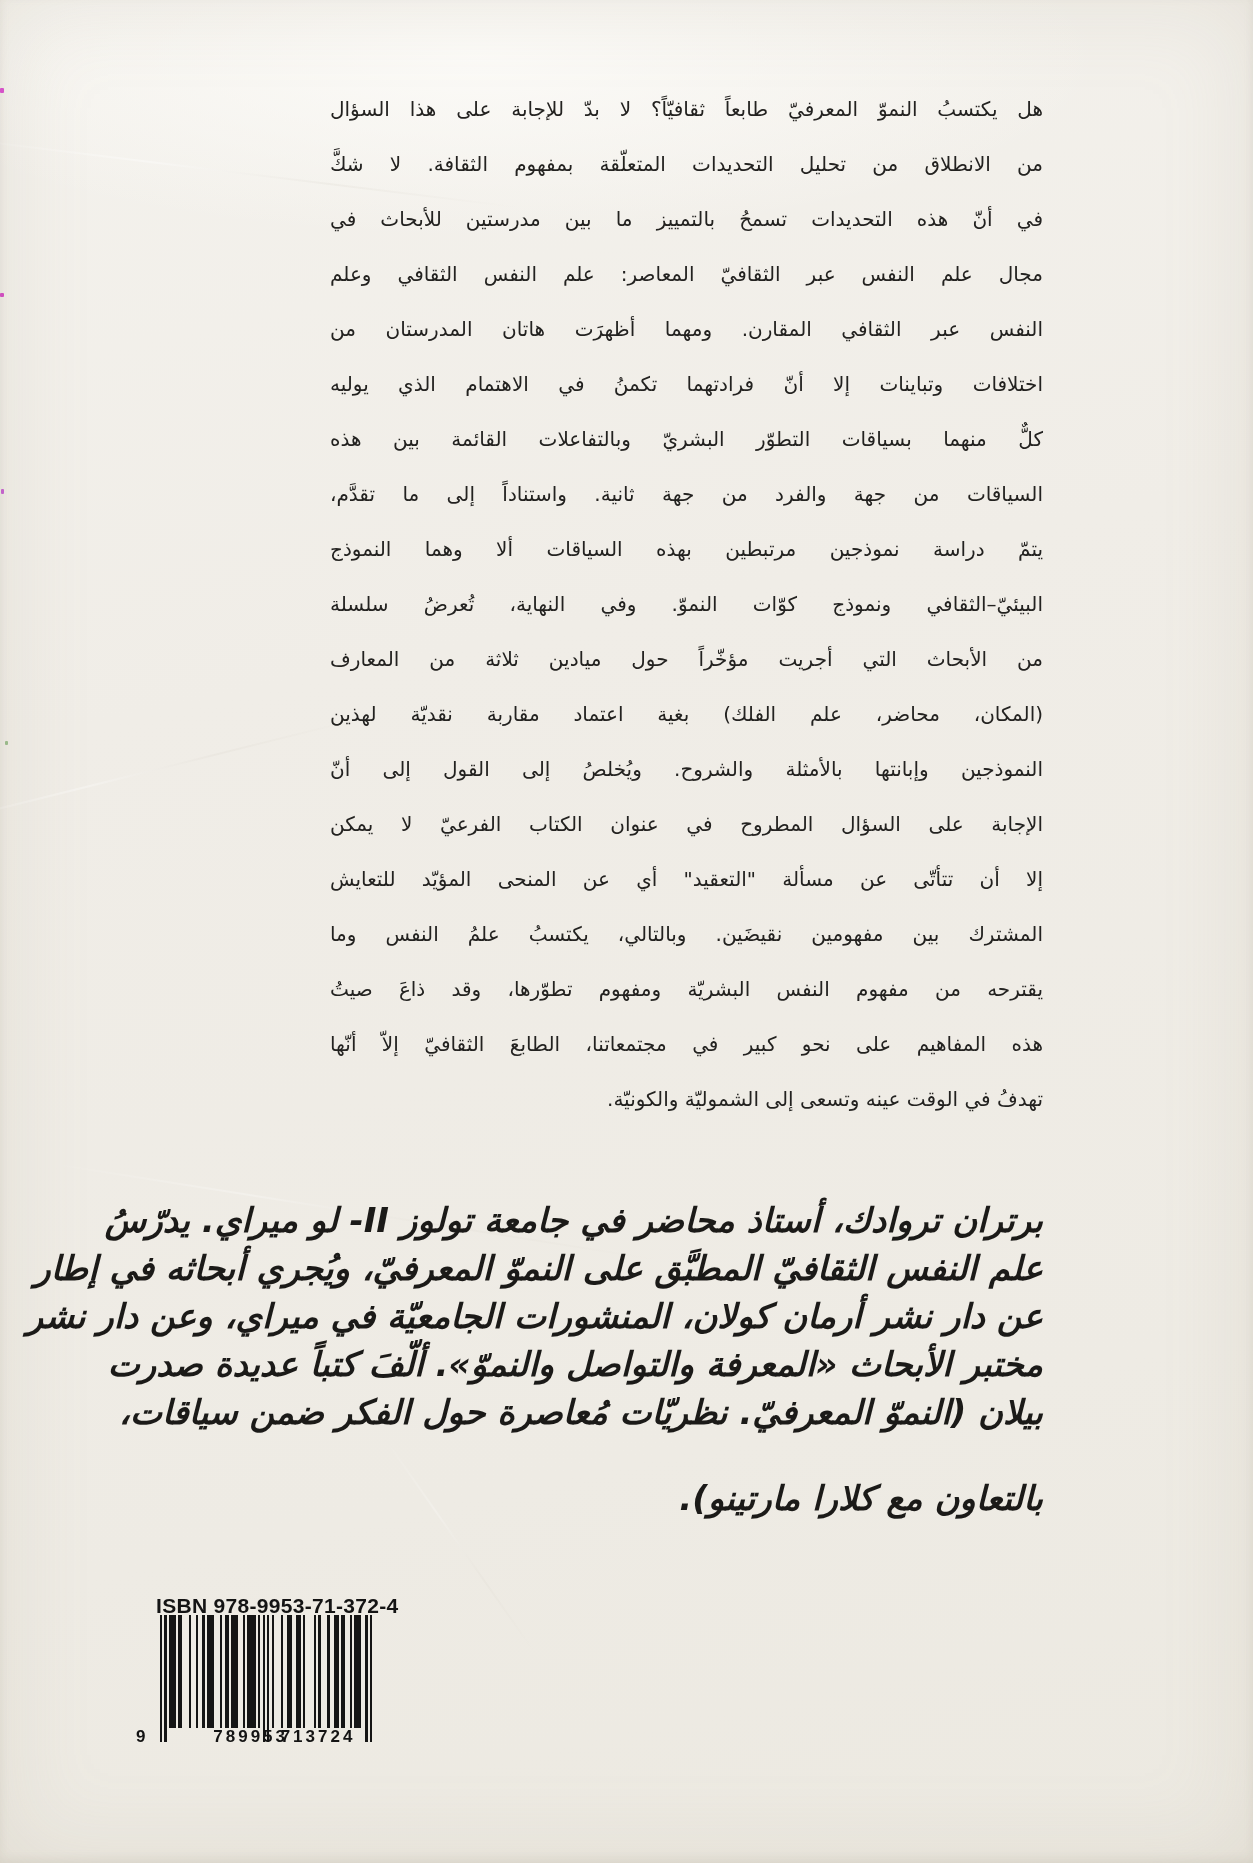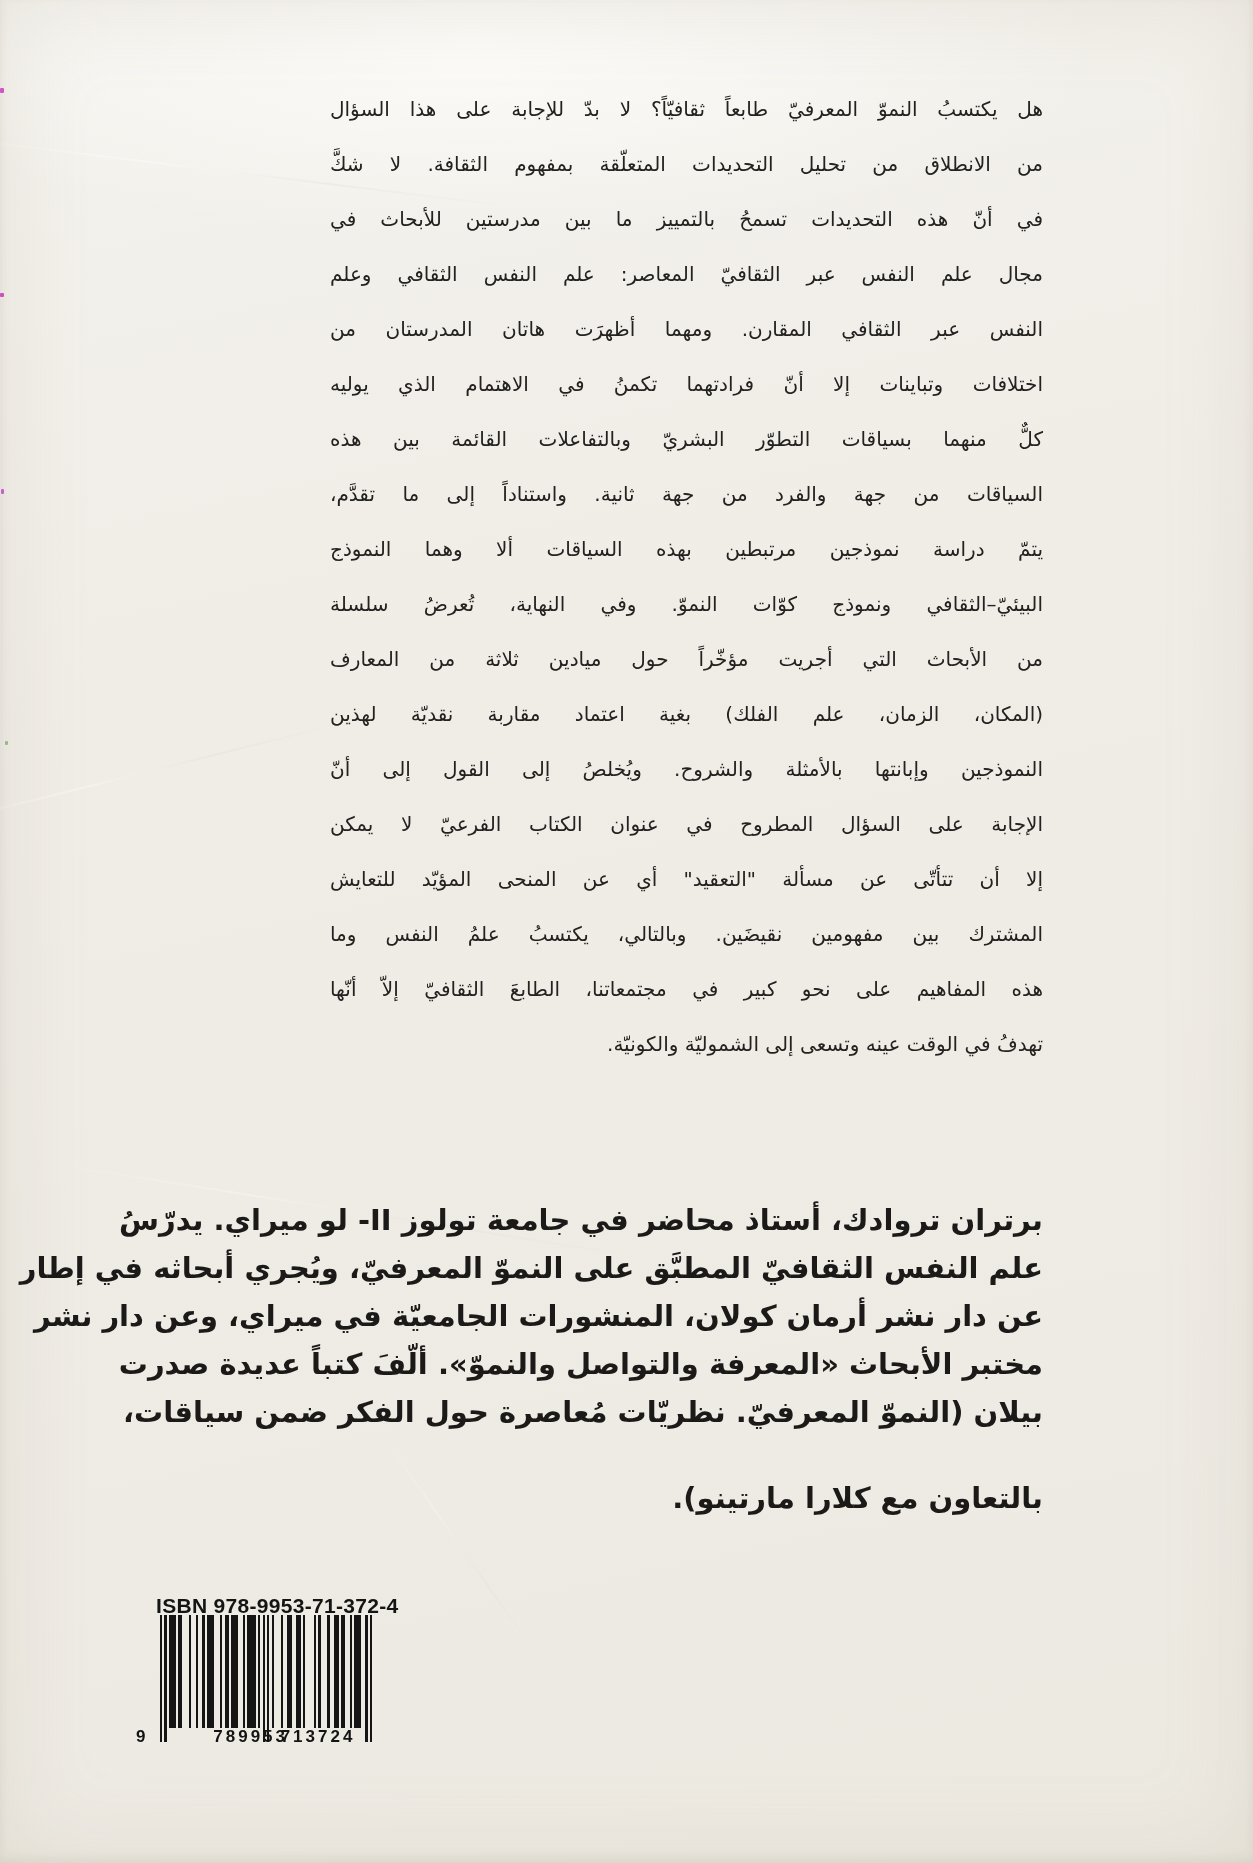--- a/index.html
+++ b/index.html
@@ -60,22 +60,23 @@
   }
 
   
   .bio {
     position: absolute;
     top: 1196px;
     left: 330px;
     width: 713px;
     direction: rtl;
     color: #1b1a18;
-    font-size: 29px;
+    font-size: 34px;
     font-weight: bold;
+    font-style: italic;
   }
   .bio .line {
     height: 48px;
     line-height: 48px;
     white-space: nowrap;
     text-align: justify;
     text-align-last: justify;
   }
   .bio .line.line--end {
     text-align: right;
@@ -142,25 +143,26 @@
     <div class="line">من الانطلاق من تحليل التحديدات المتعلّقة بمفهوم الثقافة. لا شكَّ</div>
     <div class="line">في أنّ هذه التحديدات تسمحُ بالتمييز ما بين مدرستين للأبحاث في</div>
     <div class="line">مجال علم النفس عبر الثقافيّ المعاصر: علم النفس الثقافي وعلم</div>
     <div class="line">النفس عبر الثقافي المقارن. ومهما أظهرَت هاتان المدرستان من</div>
     <div class="line">اختلافات وتباينات إلا أنّ فرادتهما تكمنُ في الاهتمام الذي يوليه</div>
     <div class="line">كلٌّ منهما بسياقات التطوّر البشريّ وبالتفاعلات القائمة بين هذه</div>
     <div class="line">السياقات من جهة والفرد من جهة ثانية. واستناداً إلى ما تقدَّم،</div>
     <div class="line">يتمّ دراسة نموذجين مرتبطين بهذه السياقات ألا وهما النموذج</div>
     <div class="line">البيئيّ–الثقافي ونموذج كوّات النموّ. وفي النهاية، تُعرضُ سلسلة</div>
     <div class="line">من الأبحاث التي أجريت مؤخّراً حول ميادين ثلاثة من المعارف</div>
-    <div class="line">(المكان، الزمان، علم الفلك) بغية اعتماد مقاربة نقديّة لهذين</div>
+    <div class="line">(المكان، محاضر، علم الفلك) بغية اعتماد مقاربة نقديّة لهذين</div>
     <div class="line">النموذجين وإبانتها بالأمثلة والشروح. ويُخلصُ إلى القول إلى أنّ</div>
     <div class="line">الإجابة على السؤال المطروح في عنوان الكتاب الفرعيّ لا يمكن</div>
     <div class="line">إلا أن تتأتّى عن مسألة "التعقيد" أي عن المنحى المؤيّد للتعايش</div>
     <div class="line">المشترك بين مفهومين نقيضَين. وبالتالي، يكتسبُ علمُ النفس وما</div>
+    <div class="line">يقترحه من مفهوم النفس البشريّة ومفهوم تطوّرها، وقد ذاعَ صيتُ</div>
     <div class="line">هذه المفاهيم على نحو كبير في مجتمعاتنا، الطابعَ الثقافيّ إلاّ أنّها</div>
     <div class="line line--end">تهدفُ في الوقت عينه وتسعى إلى الشموليّة والكونيّة.</div>
   </div>
 
   <div class="bio" dir="rtl" lang="ar">
     <div class="line">برتران تروادك، أستاذ محاضر في جامعة تولوز II- لو ميراي. يدرّسُ</div>
     <div class="line">علم النفس الثقافيّ المطبَّق على النموّ المعرفيّ، ويُجري أبحاثه في إطار</div>
     <div class="line">عن دار نشر أرمان كولان، المنشورات الجامعيّة في ميراي، وعن دار نشر</div>
     <div class="line">مختبر الأبحاث «المعرفة والتواصل والنموّ». ألّفَ كتباً عديدة صدرت</div>
     <div class="line">بيلان (النموّ المعرفيّ. نظريّات مُعاصرة حول الفكر ضمن سياقات،</div>

